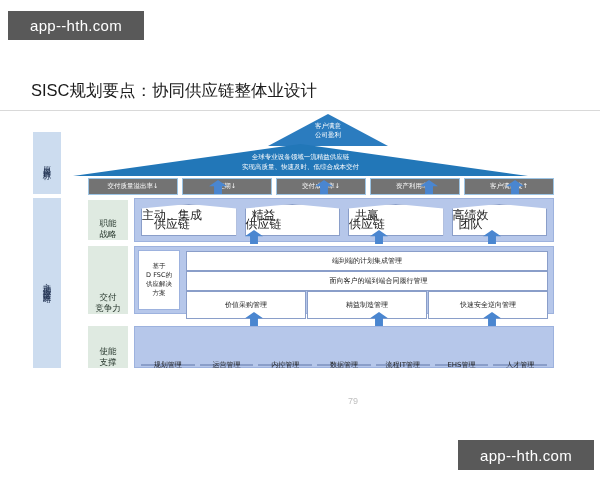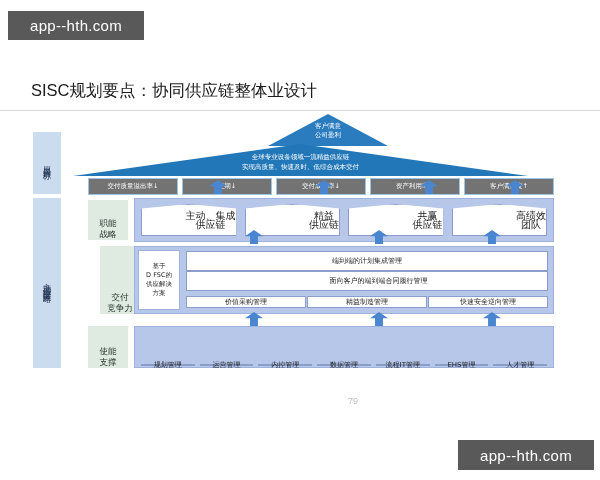--- a/index.html
+++ b/index.html
@@ -110,21 +110,21 @@
     background: #dfeae1;
     color: #24342a;
     font-size: 8.5px;
     line-height: 11px;
     text-align: center;
     display: flex;
     align-items: flex-end;
     justify-content: center;
   }
   #lbl-function { top: 88px;  height: 40px; }
-  #lbl-delivery { top: 134px; height: 68px; margin-left: 12px; }
+  #lbl-delivery { top: 134px; height: 68px; }
   #lbl-enabler  { top: 214px; height: 42px; }
 
   
   #pyr-apex {
     position: absolute;
     left: 268px;
     top: 2px;
     width: 120px;
     height: 32px;
   }
@@ -212,23 +212,23 @@
     gap: 8px;
   }
   .pent-box {
     flex: 1 1 0;
     position: relative;
     background: #ffffff;
     border: 1px solid #8a9ec9;
     clip-path: polygon(0% 14%, 50% 0%, 100% 14%, 100% 100%, 0% 100%);
     display: flex;
     align-items: center;
-    justify-content: flex-end;
+    justify-content: flex-start;
     color: #1d1d1d;
-    font-size: 10px;
+    font-size: 12px;
     line-height: 9.5px;
     text-align: center;
   }
 
   
   #dfsc-box {
     position: absolute;
     left: 138px;
     top: 138px;
     width: 42px;
@@ -258,24 +258,23 @@
     font-size: 7px;
     color: #1d1d1d;
   }
   #drow-0 { top: 139px; }
   #drow-1 { top: 159px; padding-left: 23px; }
   #drow-triple {
     position: absolute;
     left: 186px;
     top: 179px;
     width: 362px;
-    height: 17px;
+    height: 28px;
     display: flex;
     gap: 1px;
-    align-items: flex-end;
   }
   #drow-triple .cell {
     flex: 1 1 0;
     background: #ffffff;
     border: 1px solid #8a9ec9;
     box-sizing: border-box;
     display: flex;
     align-items: center;
     justify-content: center;
     font-size: 7px;

